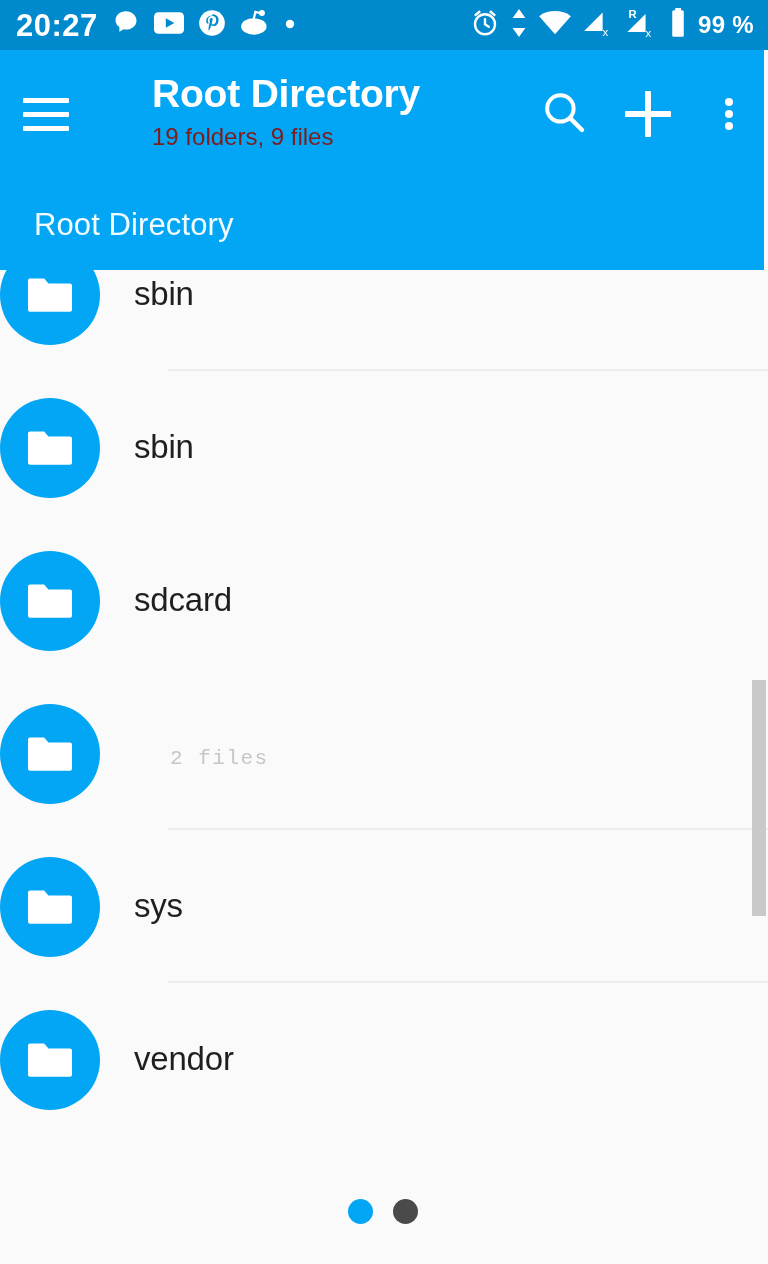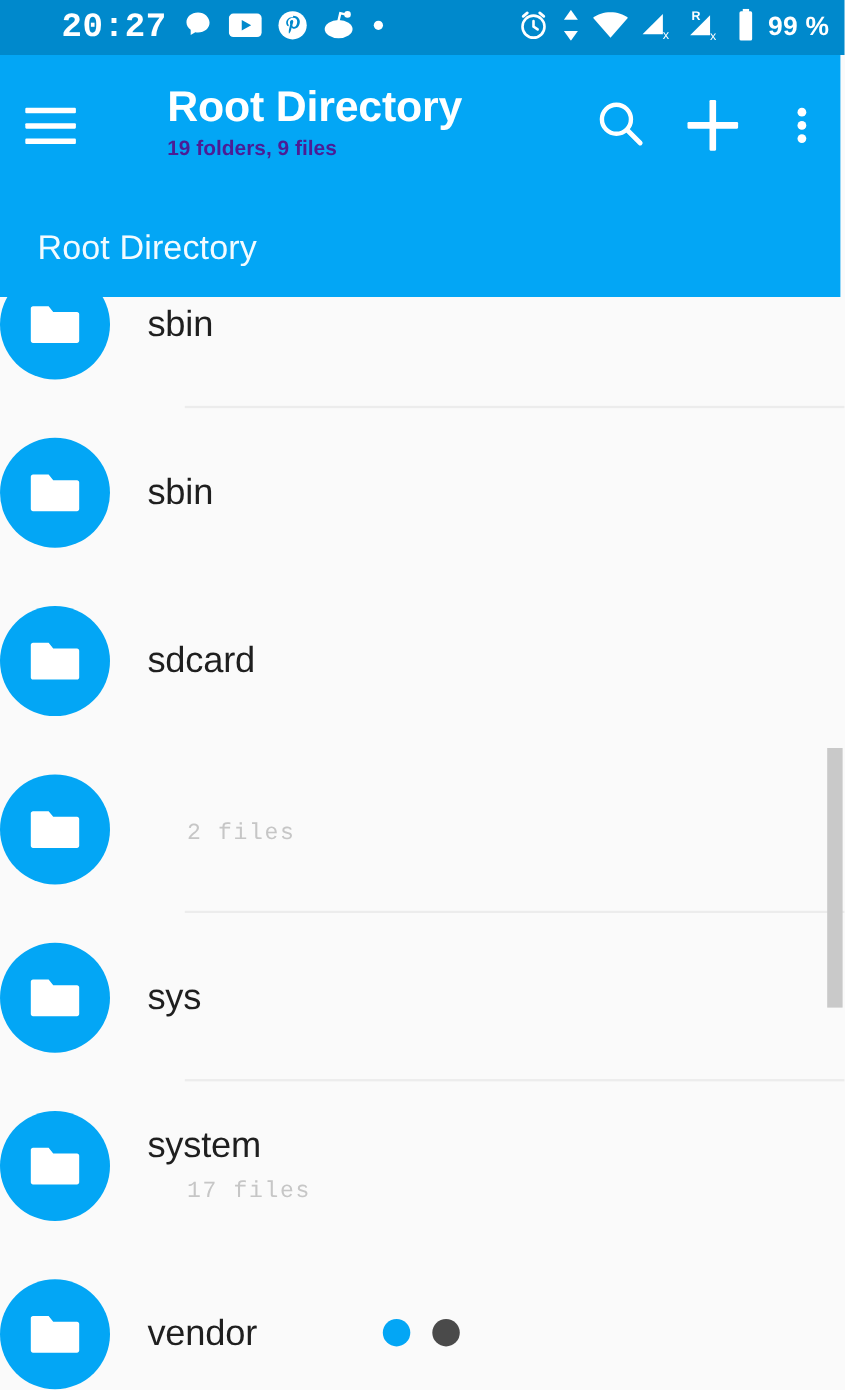--- a/index.html
+++ b/index.html
@@ -24,21 +24,21 @@
     width:768px; height:50px;
     background:#0089cc;
     display:flex; align-items:center;
     padding:0 14px 0 16px;
     color:#ffffff;
   }
   #status-left  { display:flex; align-items:center; gap:14px; }
   #status-right { display:flex; align-items:center; gap:11px; margin-left:auto; }
   .status-clock {
     font-size:31px; font-weight:bold; letter-spacing:0.5px;
-    line-height:1; font-family:Liberation Mono, monospace;margin-left:40px;
+    line-height:1; font-family:Liberation Sans, sans-serif;
   }
   .status-batt-pct {
     font-size:24px; font-weight:bold; letter-spacing:0.3px; line-height:1;
   }
   .sicon { display:block; }
 
   
   #toolbar {
     position:absolute; top:50px; left:0;
     width:764px; height:220px;
@@ -60,22 +60,22 @@
   }
   #title-block {
     flex:1 1 auto; padding-left:60px;
     display:flex; flex-direction:column; justify-content:center;
   }
   #toolbar-title {
     font-size:39px; font-weight:bold; color:#ffffff;
     line-height:1.08; letter-spacing:-0.2px; white-space:nowrap;
   }
   #toolbar-subtitle {
-    font-size:19px; color:#4c1d95; line-height:1.5;
-    margin-top:3px; white-space:nowrap;font-weight:bold;
+    font-size:24px; color:#7f1d1d; line-height:1.5;
+    margin-top:3px; white-space:nowrap;
   }
   .tb-action {
     width:84px; height:128px;
     display:flex; align-items:center; justify-content:center;
     cursor:pointer; flex:0 0 auto;
   }
   #overflow-button { width:78px; }
   #overflow-button .odot {
     width:8px; height:8px; border-radius:50%; background:#ffffff;
     display:block; margin:4px auto;
@@ -348,31 +348,20 @@
           </div>
           <div class="divider"></div>
         </div>
         <div class="list-item">
           <div class="item-icon">
             <svg width="48" height="42" viewBox="0 0 24 21">
               <path fill="#ffffff" d="M2 2.2h7.1l2.1 2.6H22c.55 0 1 .45 1 1v12.1c0 .55-.45 1-1 1H2c-.55 0-1-.45-1-1V3.2c0-.55.45-1 1-1z"></path>
             </svg>
           </div>
           <div class="item-text">
-            <div class="item-title">system</div>
-            <div class="item-sub">17 files</div>
-          </div>
-        </div>
-        <div class="list-item">
-          <div class="item-icon">
-            <svg width="48" height="42" viewBox="0 0 24 21">
-              <path fill="#ffffff" d="M2 2.2h7.1l2.1 2.6H22c.55 0 1 .45 1 1v12.1c0 .55-.45 1-1 1H2c-.55 0-1-.45-1-1V3.2c0-.55.45-1 1-1z"></path>
-            </svg>
-          </div>
-          <div class="item-text">
             <div class="item-title">vendor</div>
           </div>
         </div>
       </div>
   </div>
 
   <div id="page-dots">
       <span class="dot active" style="background: rgb(3, 166, 245);"></span>
       <span class="dot inactive" style="background: rgb(74, 74, 74);"></span>
     </div>

